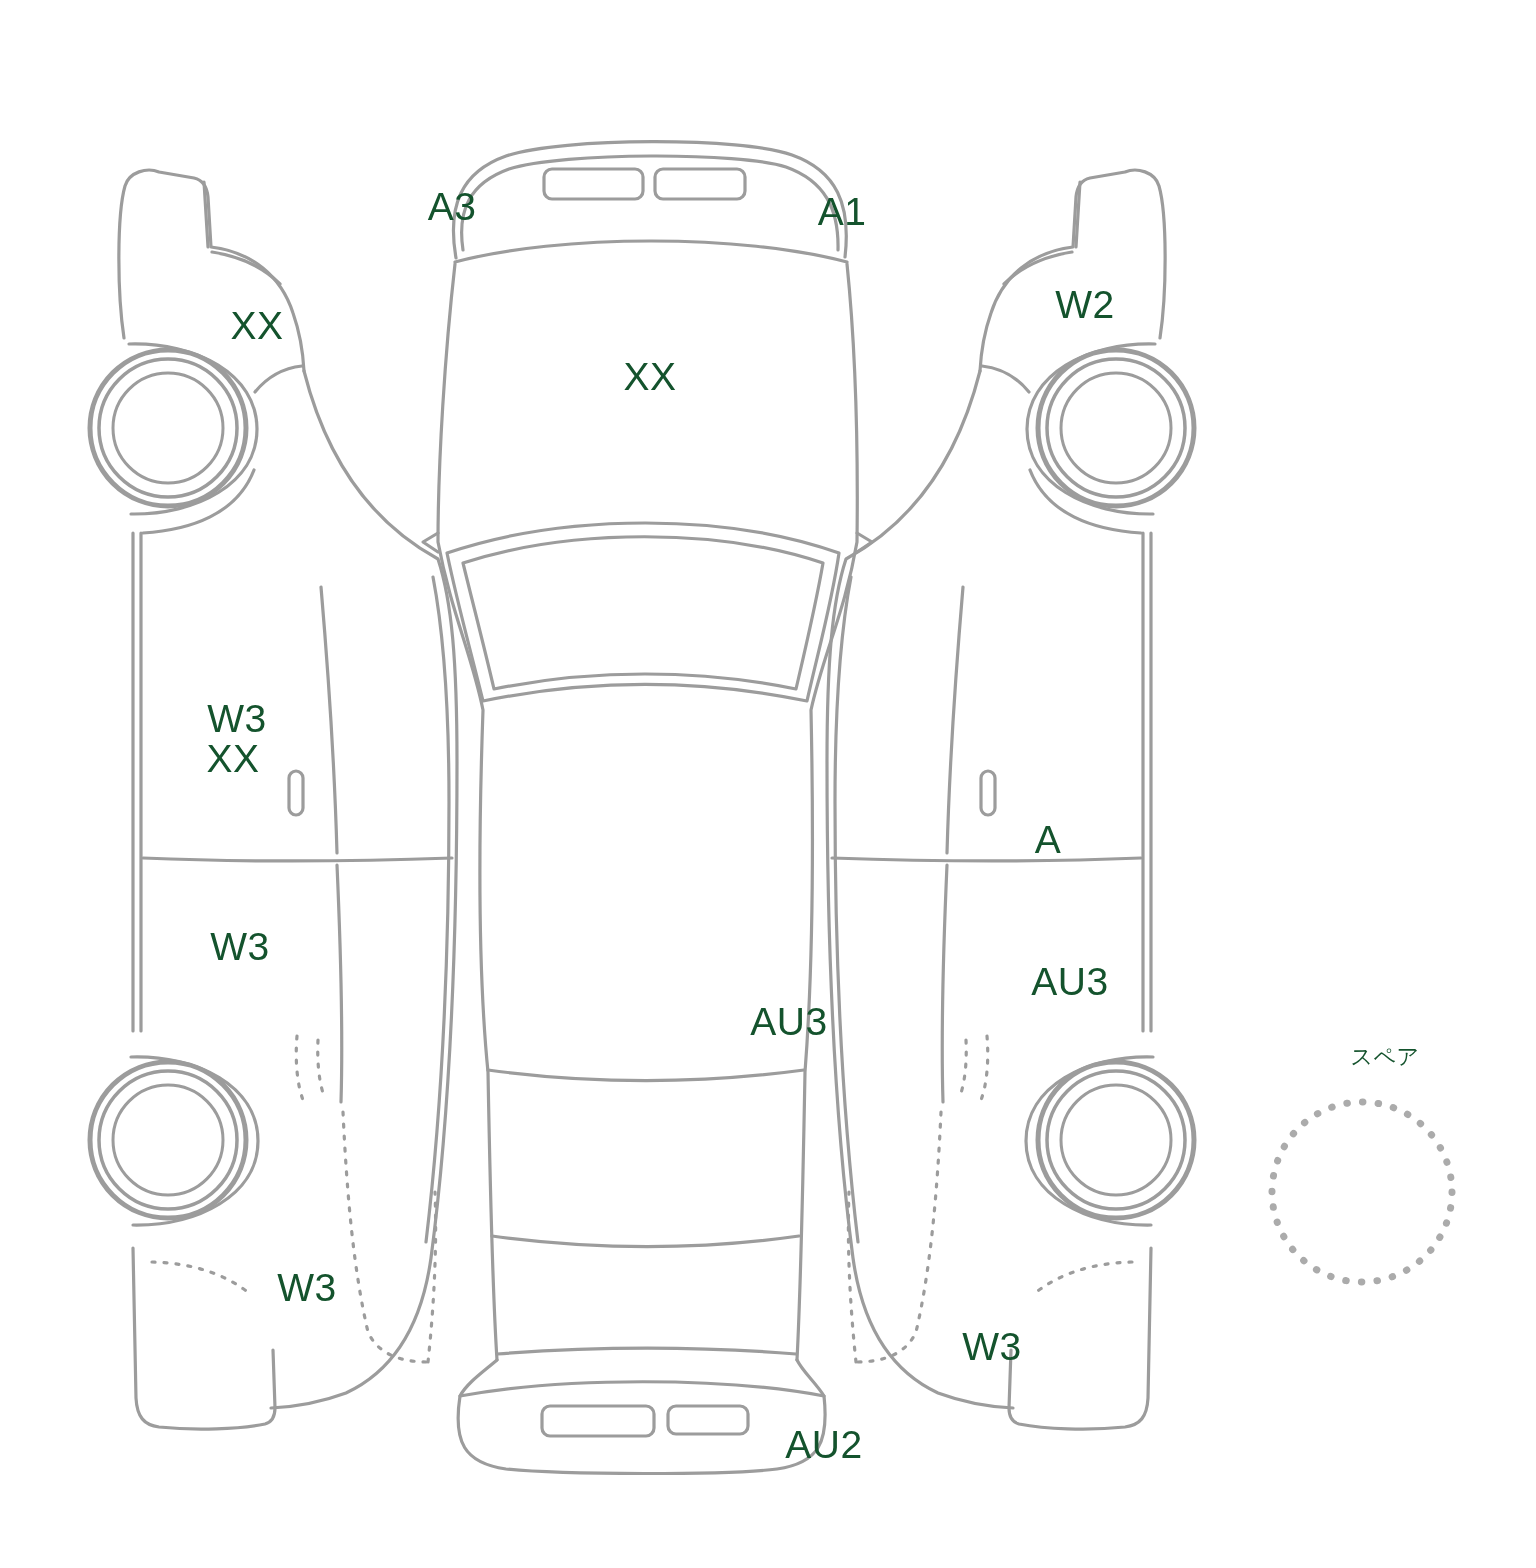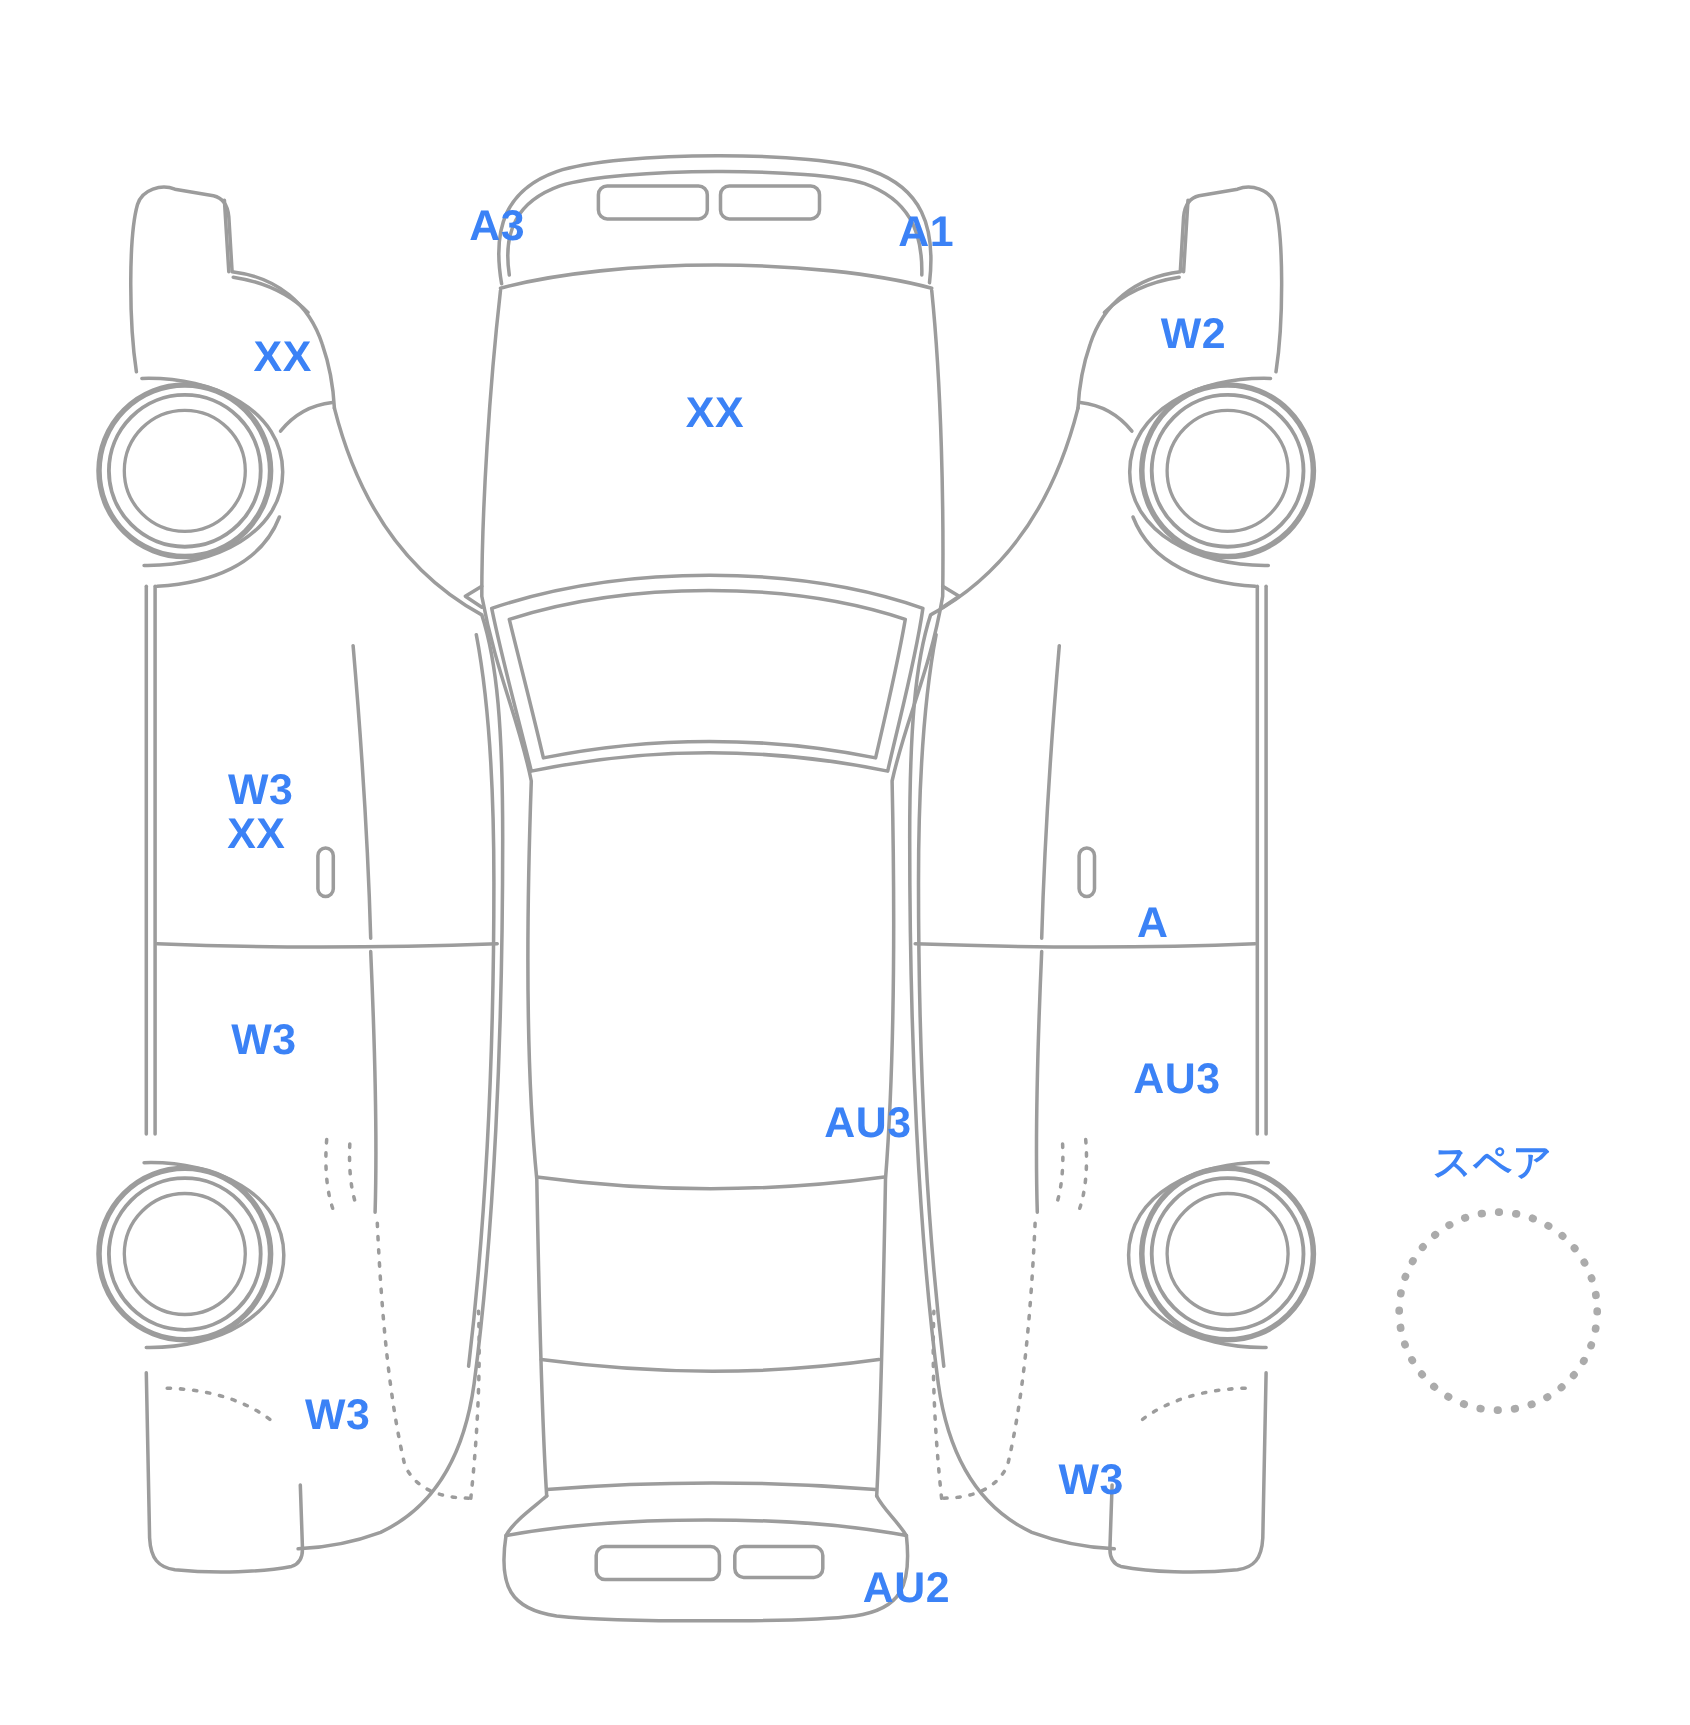--- a/index.html
+++ b/index.html
@@ -9,27 +9,27 @@
     background:#ffffff;
     font-family:"Liberation Sans","DejaVu Sans",sans-serif;
     overflow:hidden;
   }
   .art{position:absolute;left:0;top:0;}
   .labels{position:absolute;left:0;top:0;width:100%;height:100%;pointer-events:none;}
   .code{
     position:absolute;
     transform:translate(-50%,-50%);
     font-size:39px;
-    font-weight:700;
-    color:#3b82f6;
+    font-weight:400;
+    color:#14532d;
     letter-spacing:0.5px;
     white-space:nowrap;
     line-height:1;
   }
-  .spare-caption{font-size:35px;}
+  .spare-caption{font-size:22px;margin-left:28px;}
 </style>
 </head>
 <body>
 
 <div class="stage">
 
   <svg class="art" width="1536" height="1568" viewBox="0 0 1536 1568">
     <defs>
 
       <g id="sv" fill="none" stroke="#9c9c9c" stroke-width="3.2" stroke-linecap="round" stroke-linejoin="round">

